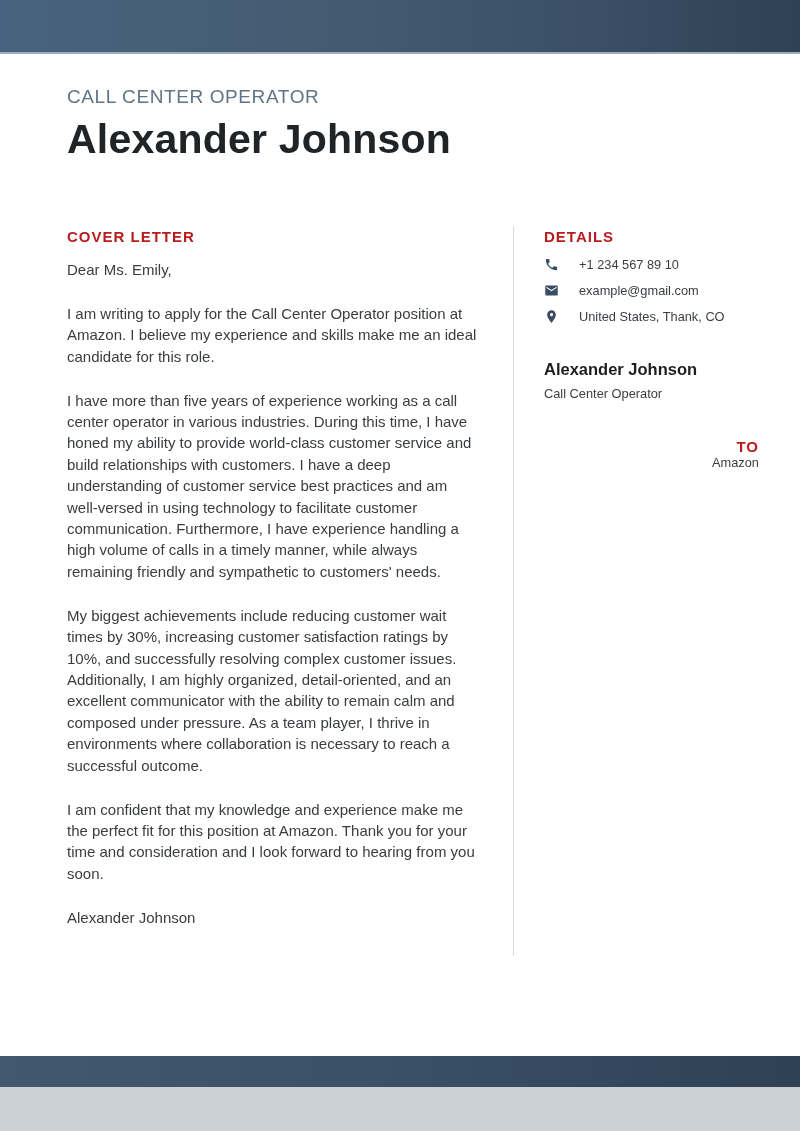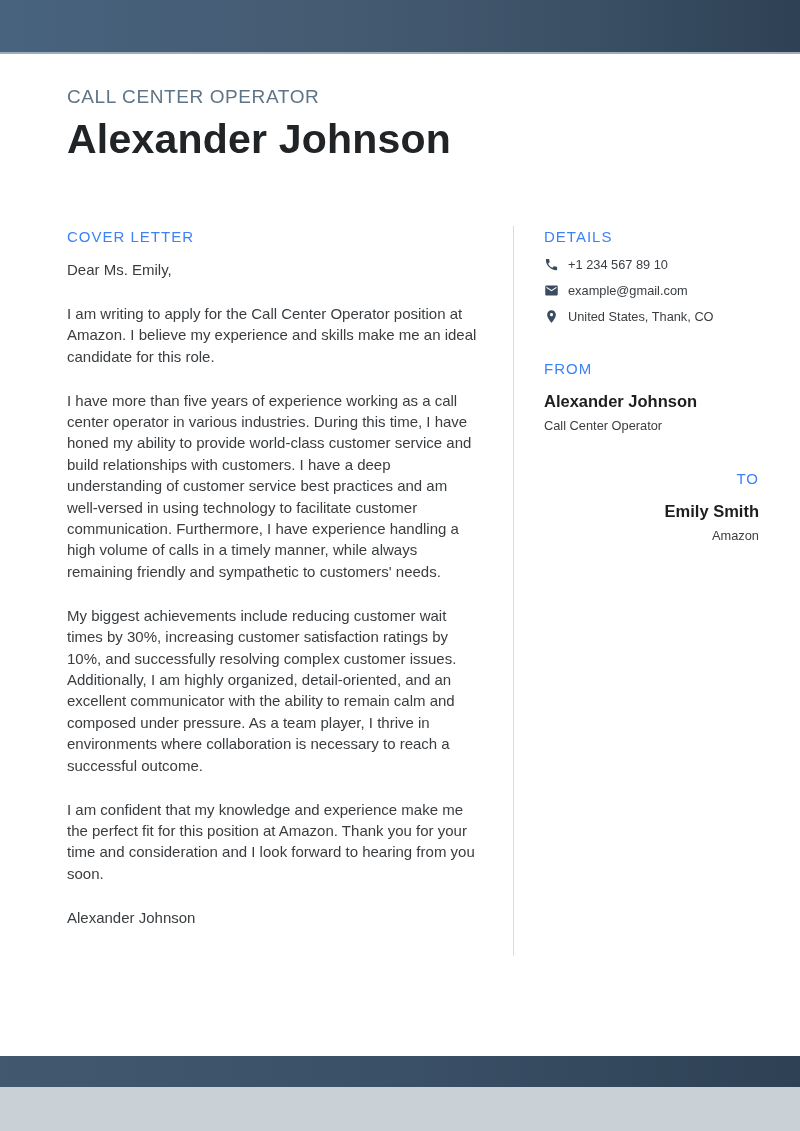--- a/index.html
+++ b/index.html
@@ -22,28 +22,28 @@
     font-size:41px;line-height:46px;font-weight:700;color:#212427;margin:0;
     letter-spacing:0.2px;
   }
   .left-col{position:absolute;left:67px;top:228px;width:414px;}
   .right-col{position:absolute;left:544px;top:228px;width:215px;}
   .divider{
     position:absolute;left:513px;top:226px;height:730px;width:0;
     border-left:1px solid #d9dcdf;
   }
   .section-heading{
-    font-size:15px;color:#3b82f6;letter-spacing:1px;font-weight:400;
+    font-size:15px;color:#b91c1c;letter-spacing:1px;font-weight:700;
     margin:0 0 14px 0;
   }
   .body-text p{
     font-size:15px;line-height:21.4px;color:#3a3d40;margin:0 0 22.5px 0;
   }
   .contact-row{
-    display:flex;align-items:flex-end;gap:9px;margin-bottom:11px;
+    display:flex;align-items:flex-end;gap:20px;margin-bottom:11px;
   }
   .contact-row svg{flex:0 0 auto;display:block;}
   .contact-label{font-size:12.8px;color:#3a3e42;}
   .sub-section{margin-top:36px;}
   .person-name{
     font-size:16.5px;font-weight:700;color:#1c1e20;margin:15px 0 7px 0;
   }
   .person-sub{font-size:12.8px;color:#3a3e42;margin:0;}
   .footer-band{
     position:absolute;left:0;top:1056px;width:800px;height:31px;
@@ -96,26 +96,24 @@
   </div>
 
   <div class="contact-row">
     <svg width="15" height="15" viewBox="0 0 24 24">
       <path fill="#3a4d60" d="M12 2C8.13 2 5 5.13 5 9c0 5.25 7 13 7 13s7-7.75 7-13c0-3.87-3.13-7-7-7zm0 9.5c-1.38 0-2.5-1.12-2.5-2.5s1.12-2.5 2.5-2.5 2.5 1.12 2.5 2.5-1.12 2.5-2.5 2.5z"></path>
     </svg>
     <span class="contact-label">United States, Thank, CO</span>
   </div>
 
   <div class="sub-section">
-    <div class="section-heading" style="margin-bottom:0;">FROM</div>
     <div class="person-name">Alexander Johnson</div>
     <p class="person-sub">Call Center Operator</p>
   </div>
 
   <div class="sub-section" style="margin-top:37px;text-align:right;">
     <div class="section-heading" style="margin-bottom:0;">TO</div>
-    <div class="person-name">Emily Smith</div>
     <p class="person-sub">Amazon</p>
   </div>
 </div>
 
 <div class="footer-band"></div>
 <div class="footer-strip"></div>
 
 </body></html>

